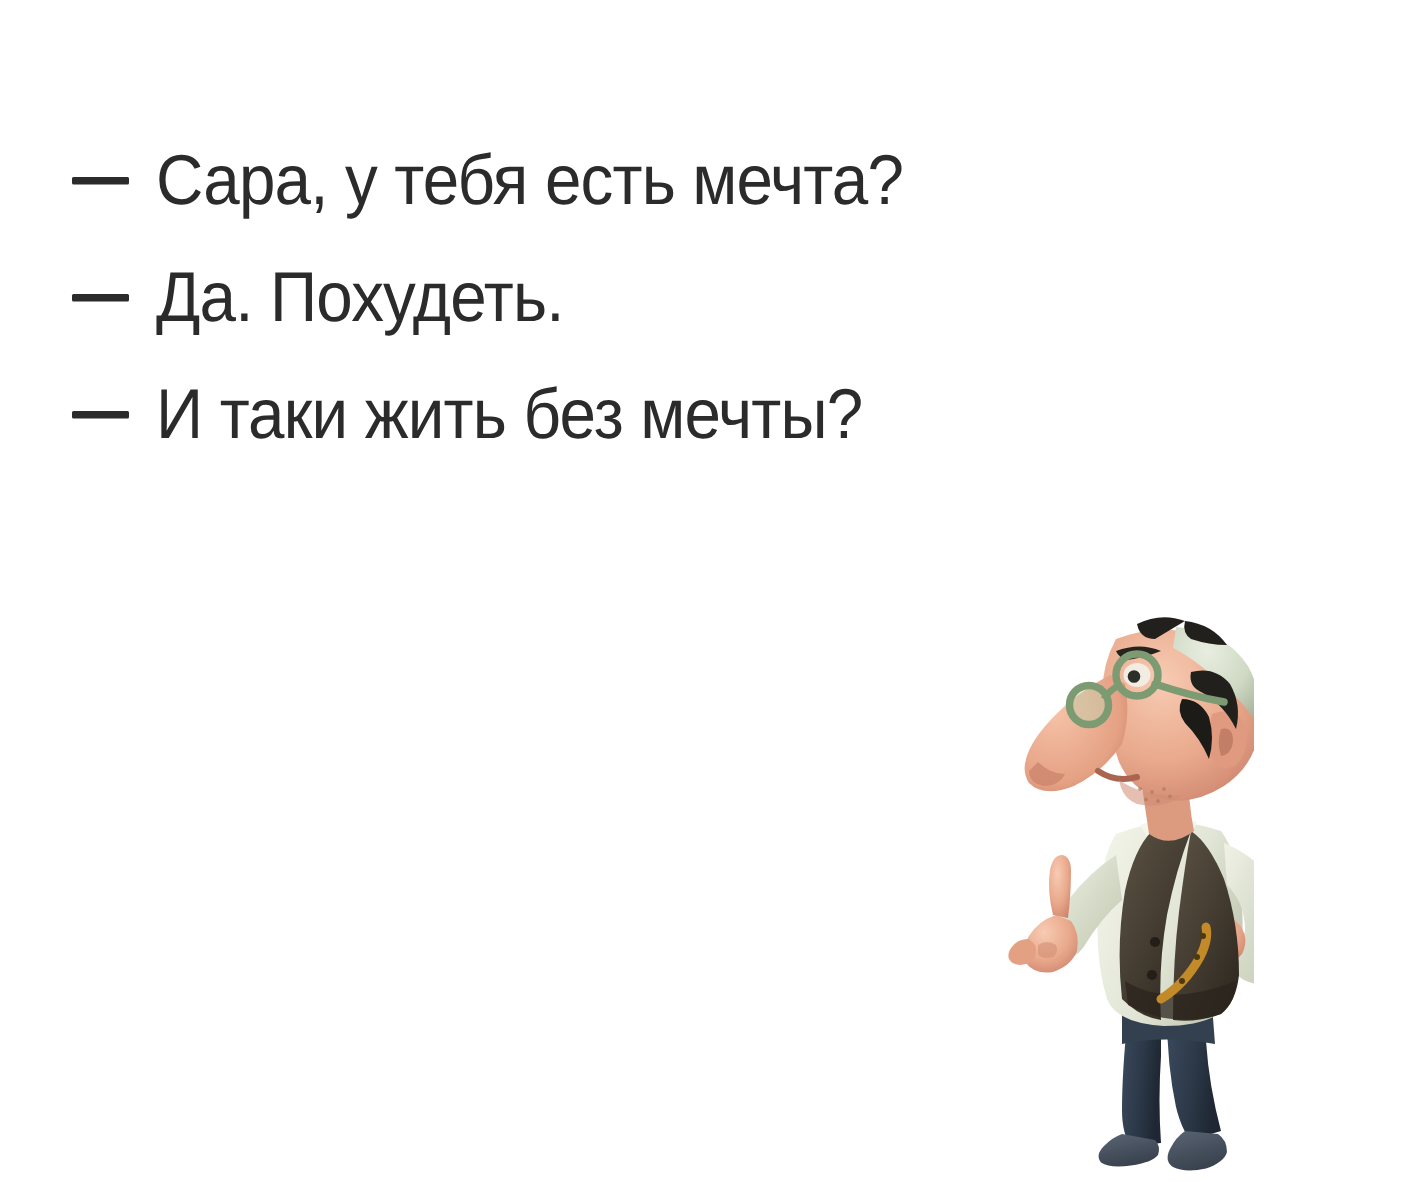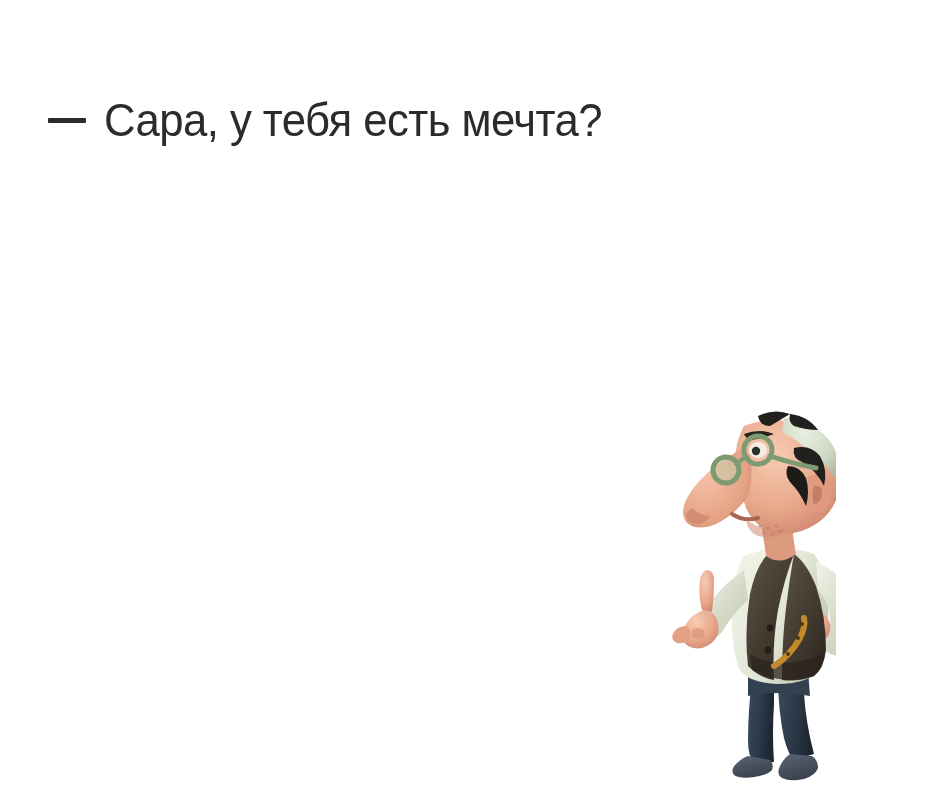--- a/index.html
+++ b/index.html
@@ -107,22 +107,30 @@
     </svg>
   </div>
 
   <div id="joke">
 
     <div class="joke-line">
       <span class="dash"></span>
       <span class="joke-text">Сара, у тебя есть мечта?</span>
     </div>
 
-
-
+    <div class="joke-line">
+      <span class="dash"></span>
+      <span class="joke-text">Да. Похудеть.</span>
+    </div>
+
+
+    <div class="joke-line">
+      <span class="dash"></span>
+      <span class="joke-text">И таки жить без мечты?</span>
+    </div>
 
   </div>
 
   <div id="figure">
     <svg viewBox="0 0 272 384" width="272" height="384">
       <defs>
         <radialGradient id="gSkin" cx="0.38" cy="0.3" r="0.85">
           <stop offset="0%" stop-color="#f7cbb3"></stop>
           <stop offset="55%" stop-color="#e9a98c"></stop>
           <stop offset="100%" stop-color="#c9806a"></stop>

